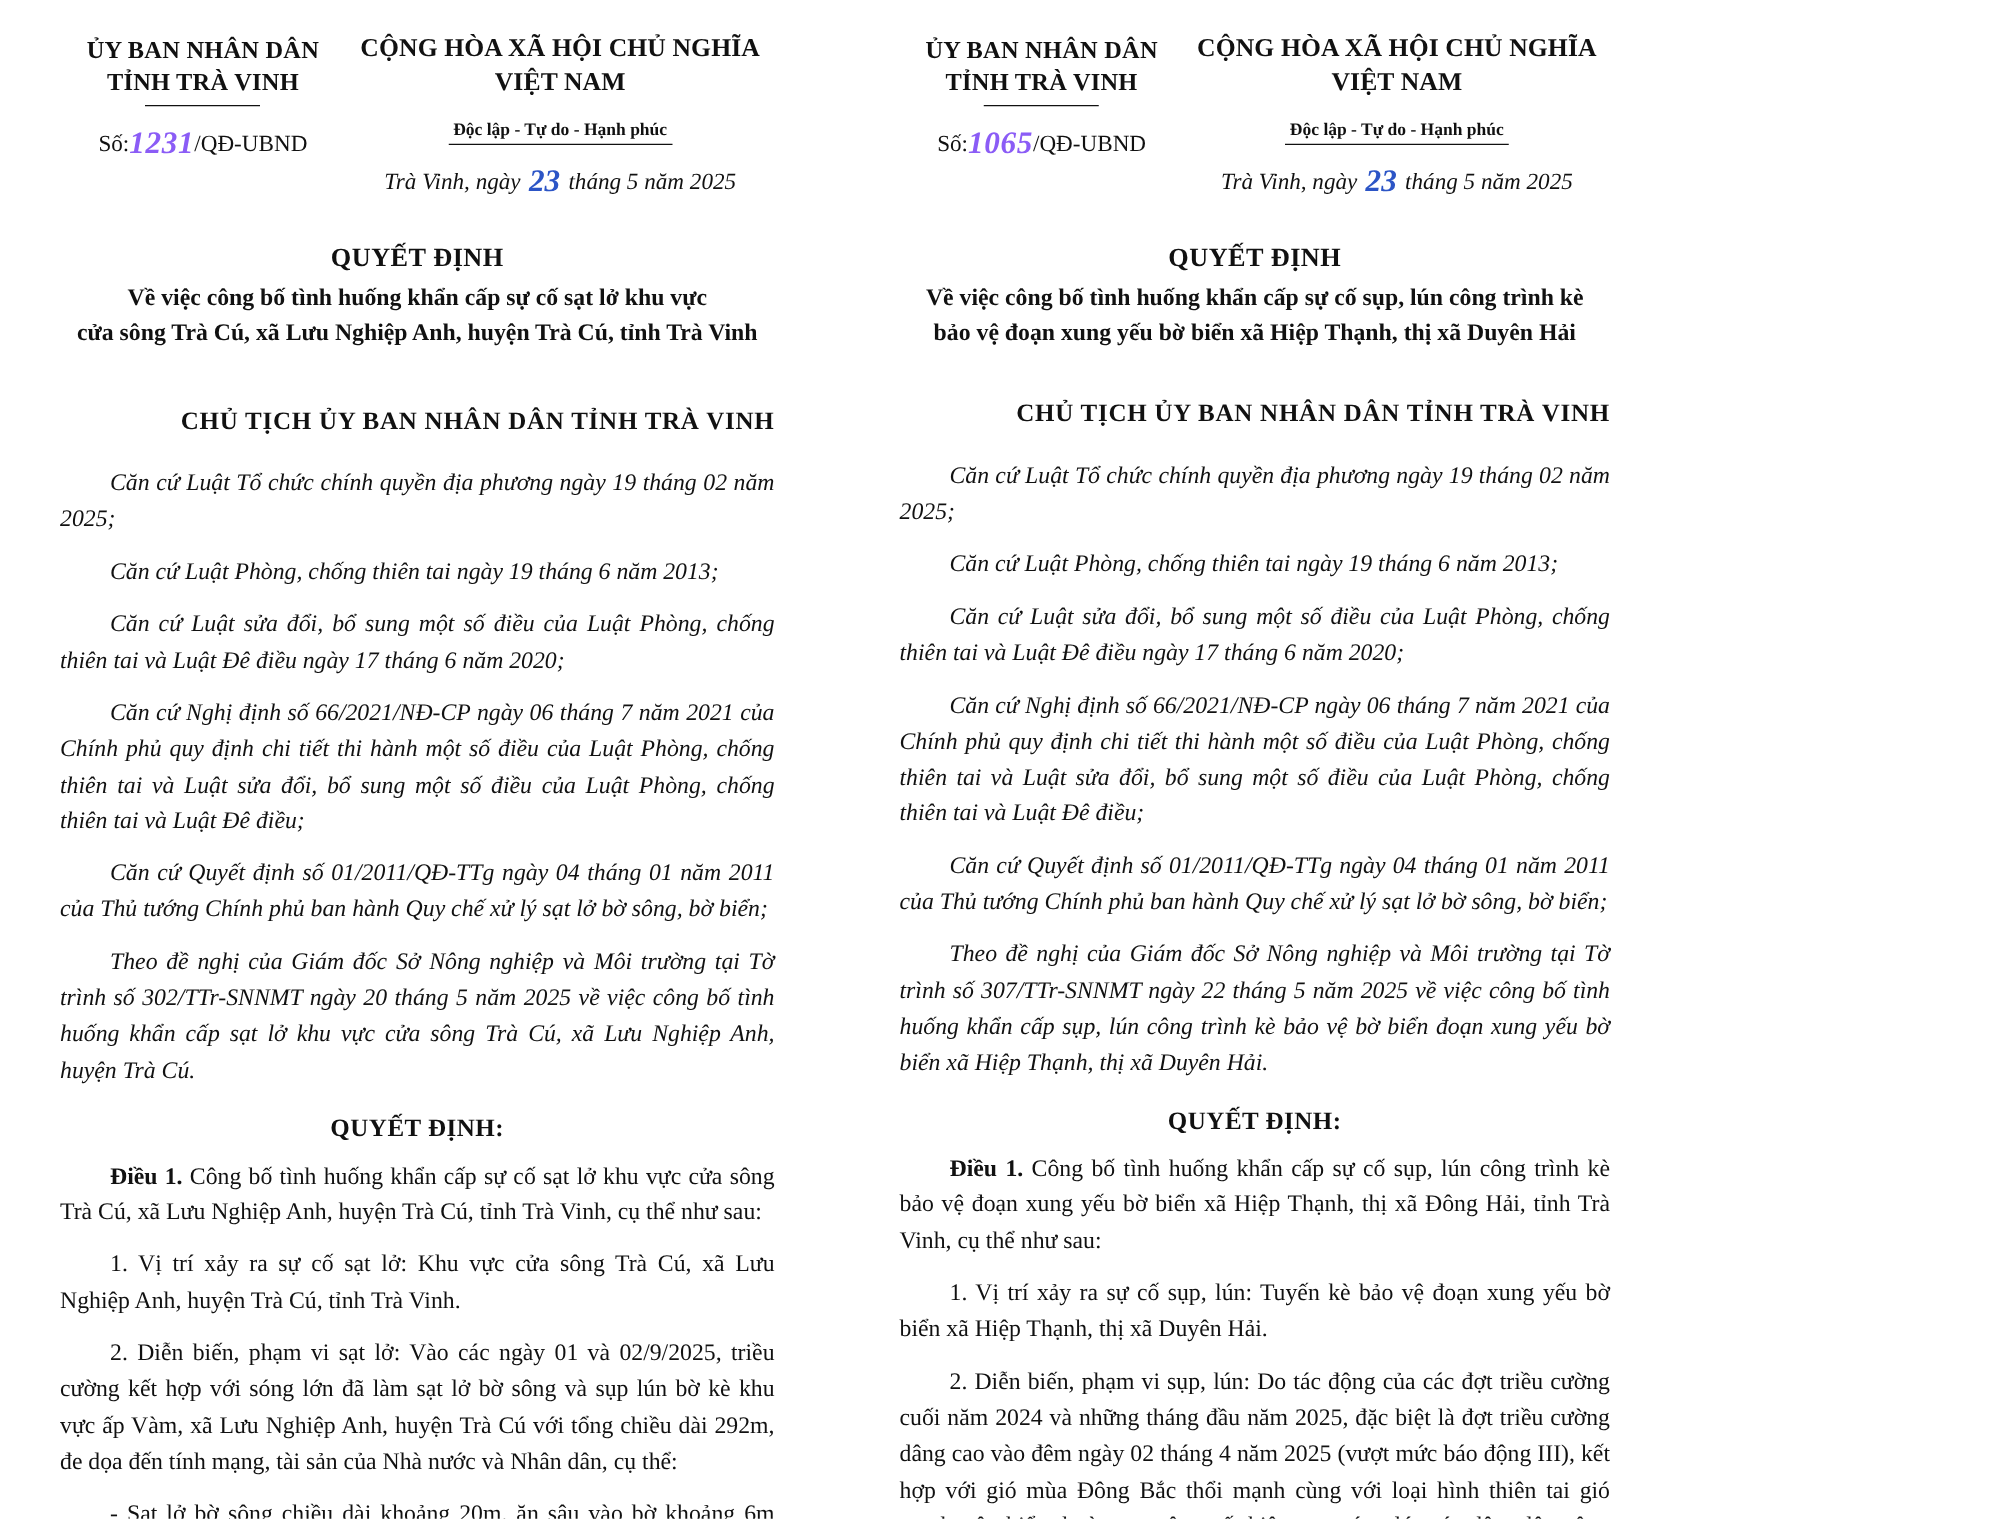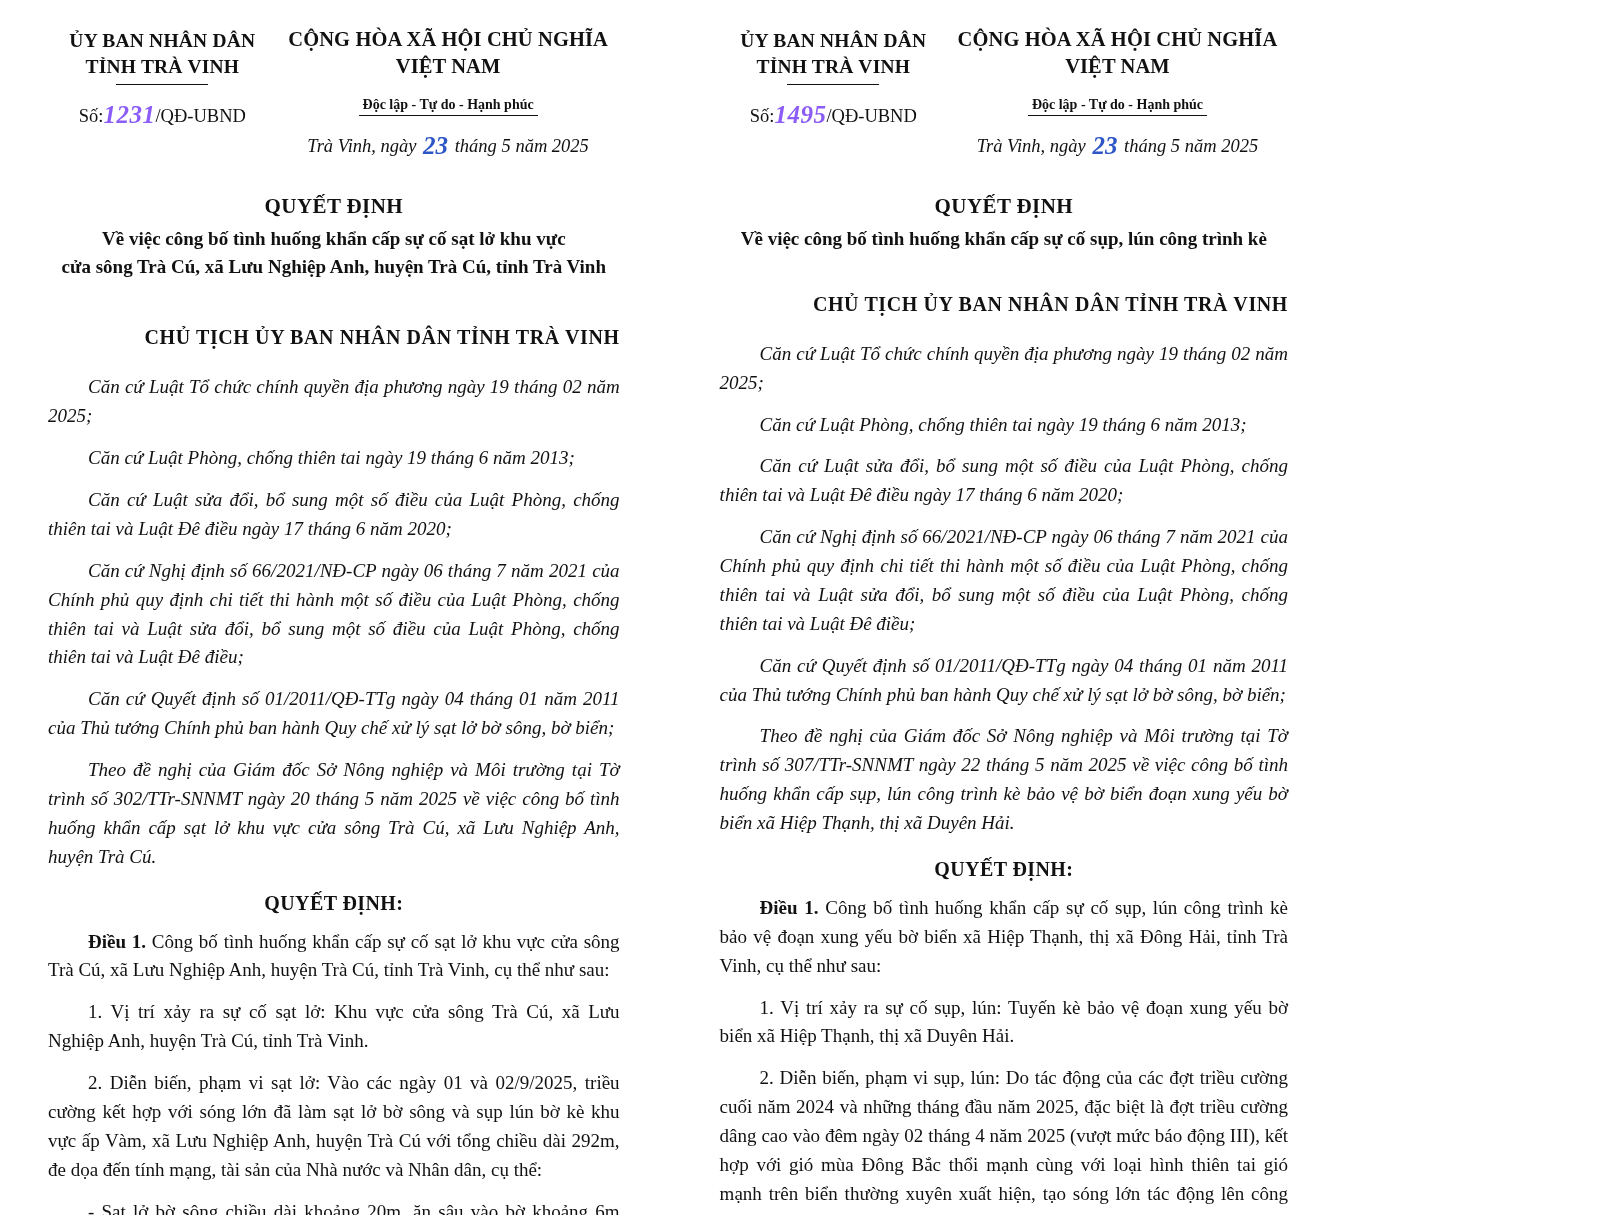--- a/index.html
+++ b/index.html
@@ -189,37 +189,38 @@
   </div>
 
   <div class="doc right">
 
     <div class="hdr">
       <div class="hdr-left">
         <div class="org">ỦY BAN NHÂN DÂN</div>
         <div class="org">TỈNH TRÀ VINH</div>
         <div class="rule-left"></div>
         <div class="numline">
-          <span>Số:</span><span class="handnum">1495</span><span>/QĐ-UBND</span>
+          <span>Số:</span><span class="handnum">1065</span><span>/QĐ-UBND</span>
         </div>
       </div>
       <div class="hdr-right">
         <div class="natl">CỘNG HÒA XÃ HỘI CHỦ NGHĨA VIỆT NAM</div>
         <div class="motto">Độc lập - Tự do - Hạnh phúc</div>
         <div class="dateline">
           <span>Trà Vinh, ngày</span>
           <span class="handnum">23</span>
           <span>tháng  5</span>
           <span>năm 2025</span>
         </div>
       </div>
     </div>
 
     <div class="title">QUYẾT ĐỊNH</div>
     <div class="subtitle">Về việc công bố tình huống khẩn cấp sự cố sụp, lún công trình kè</div>
+    <div class="subtitle" style="margin-top:0">bảo vệ đoạn xung yếu bờ biển xã Hiệp Thạnh, thị xã Duyên Hải</div>
 
     <div class="authority">CHỦ TỊCH ỦY BAN NHÂN DÂN TỈNH TRÀ VINH</div>
 
     <div class="para ital first-top"><span class="ind"></span><span>Căn cứ Luật Tổ chức chính quyền địa phương ngày 19 tháng 02 năm 2025;</span></div>
     <div class="para ital"><span class="ind"></span><span>Căn cứ Luật Phòng, chống thiên tai ngày 19 tháng 6 năm 2013;</span></div>
     <div class="para ital"><span class="ind"></span><span>Căn cứ Luật sửa đổi, bổ sung một số điều của Luật Phòng, chống thiên tai và Luật Đê điều ngày 17 tháng 6 năm 2020;</span></div>
     <div class="para ital"><span class="ind"></span><span>Căn cứ Nghị định số 66/2021/NĐ-CP ngày 06 tháng 7 năm 2021 của Chính phủ quy định chi tiết thi hành một số điều của Luật Phòng, chống thiên tai và Luật sửa đổi, bổ sung một số điều của Luật Phòng, chống thiên tai và Luật Đê điều;</span></div>
     <div class="para ital"><span class="ind"></span><span>Căn cứ Quyết định số 01/2011/QĐ-TTg ngày 04 tháng 01 năm 2011 của Thủ tướng Chính phủ ban hành Quy chế xử lý sạt lở bờ sông, bờ biển;</span></div>
     <div class="para ital"><span class="ind"></span><span>Theo đề nghị của Giám đốc Sở Nông nghiệp và Môi trường tại Tờ trình số 307/TTr-SNNMT ngày 22 tháng 5 năm 2025 về việc công bố tình huống khẩn cấp sụp, lún công trình kè bảo vệ bờ biển đoạn xung yếu bờ biển xã Hiệp Thạnh, thị xã Duyên Hải.</span></div>
 

